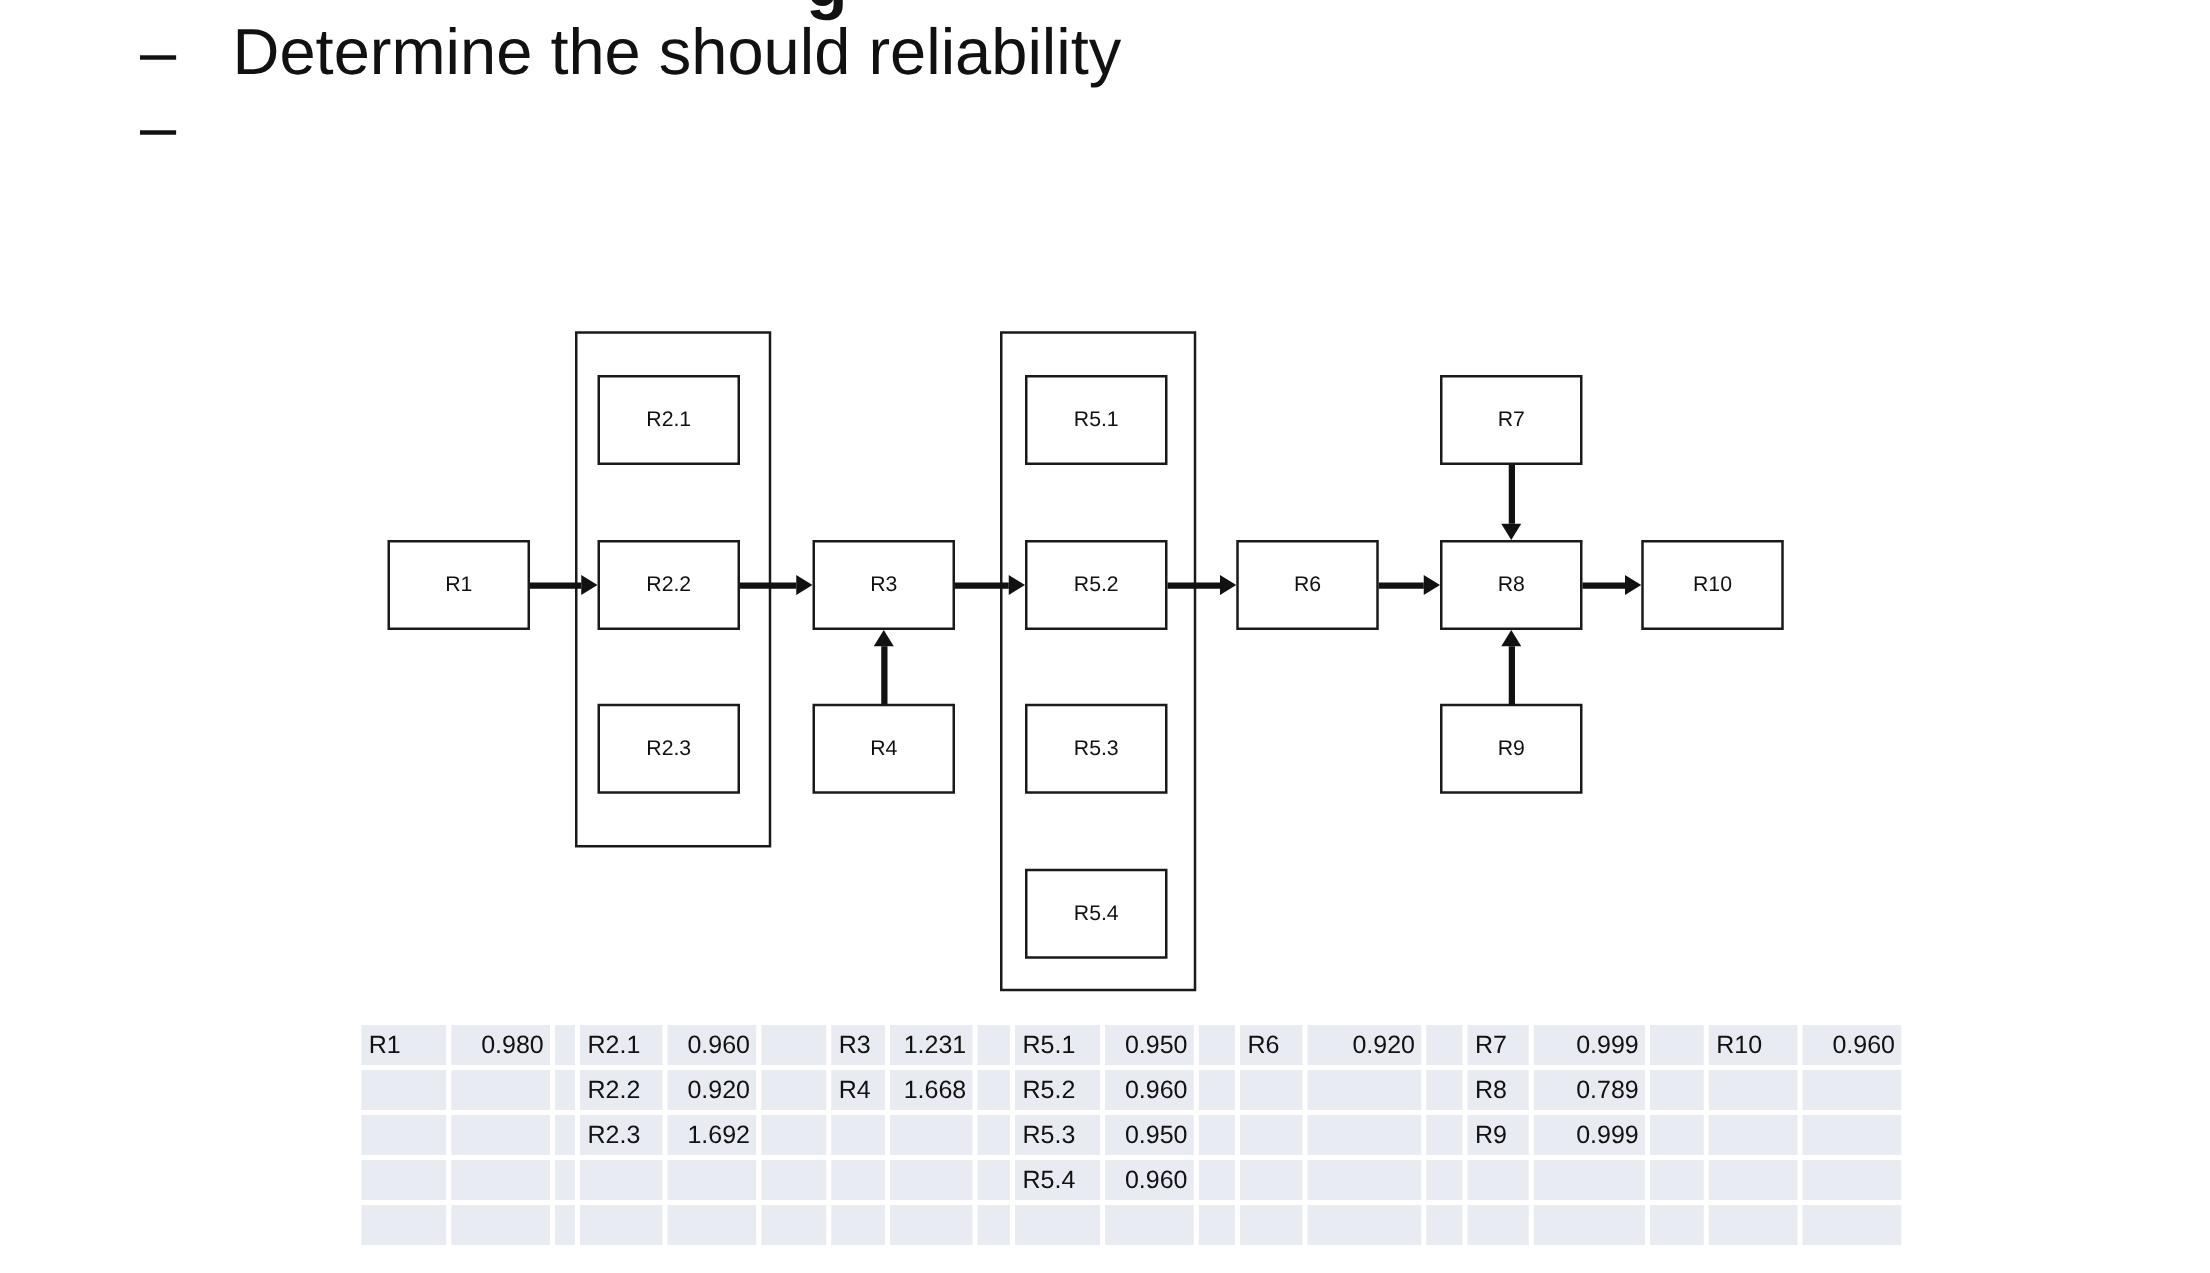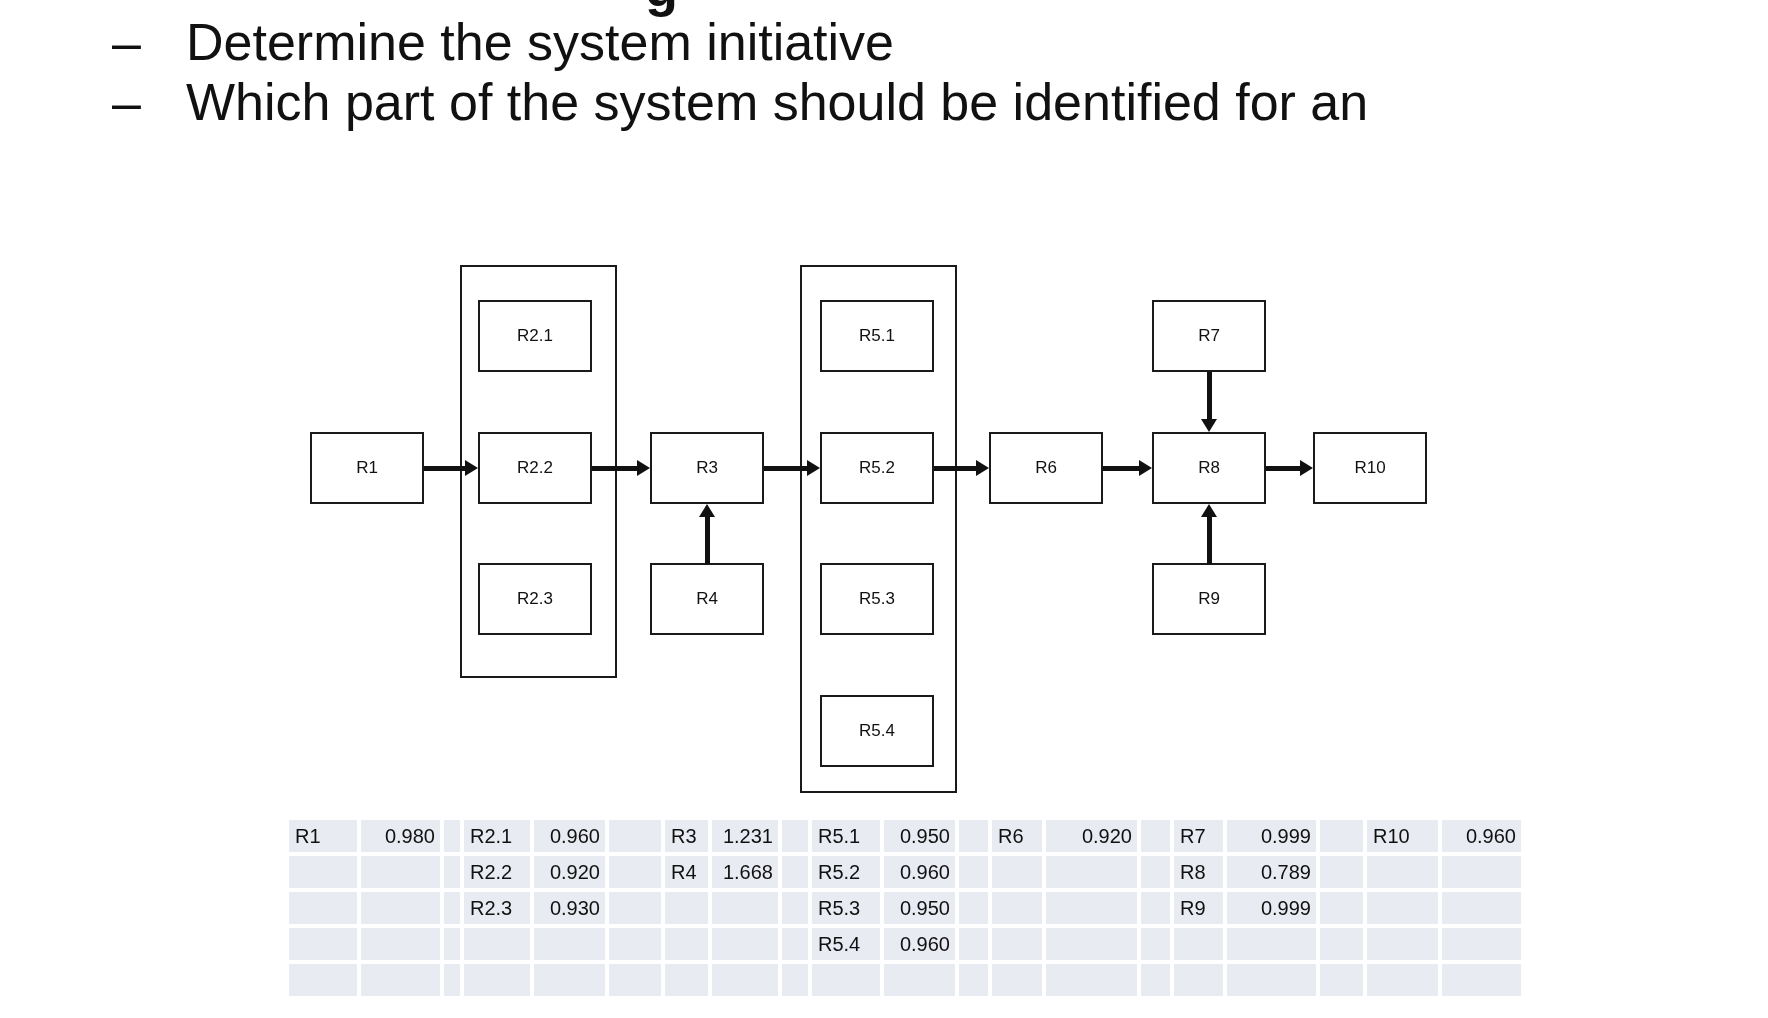--- a/index.html
+++ b/index.html
@@ -42,26 +42,25 @@
 </head>
 <body>
 
 <div class="slide">
 
   <div class="clip-frag">g</div>
 
   <div class="bullets">
     <div class="bullet">
       <span class="dash">–</span>
-      <div class="btext">Determine the system initiative</div>
+      <div class="btext">Determine the should reliability</div>
     </div>
     <div class="bullet">
       <span class="dash">–</span>
       <div class="btext">
-        <div>Which part of the system should be identified for an</div>
       </div>
     </div>
   </div>
 
   <div class="diagram">
 
     <div class="group" style="left:460px;top:265px;width:157px;height:413px"></div>
     <div class="group" style="left:800px;top:265px;width:157px;height:528px"></div>
 
     <div class="block" style="left:310px;top:432px">R1</div>
@@ -157,21 +156,21 @@
       <div class="cell lab" style="background: rgb(233, 235, 242);"></div>
       <div class="cell lab" style="background: rgb(233, 235, 242);">R8</div>
       <div class="cell val" style="background: rgb(233, 235, 242);">0.789</div>
       <div class="cell lab" style="background: rgb(233, 235, 242);"></div>
       <div class="cell lab" style="background: rgb(233, 235, 242);"></div>
       <div class="cell val" style="background: rgb(233, 235, 242);"></div>
       <div class="cell lab" style="background: rgb(233, 235, 242);"></div>
       <div class="cell val" style="background: rgb(233, 235, 242);"></div>
       <div class="cell lab" style="background: rgb(233, 235, 242);"></div>
       <div class="cell lab" style="background: rgb(233, 235, 242);">R2.3</div>
-      <div class="cell val" style="background: rgb(233, 235, 242);">0.930</div>
+      <div class="cell val" style="background: rgb(233, 235, 242);">1.692</div>
       <div class="cell lab" style="background: rgb(233, 235, 242);"></div>
       <div class="cell lab" style="background: rgb(233, 235, 242);"></div>
       <div class="cell val" style="background: rgb(233, 235, 242);"></div>
       <div class="cell lab" style="background: rgb(233, 235, 242);"></div>
       <div class="cell lab" style="background: rgb(233, 235, 242);">R5.3</div>
       <div class="cell val" style="background: rgb(233, 235, 242);">0.950</div>
       <div class="cell lab" style="background: rgb(233, 235, 242);"></div>
       <div class="cell lab" style="background: rgb(233, 235, 242);"></div>
       <div class="cell val" style="background: rgb(233, 235, 242);"></div>
       <div class="cell lab" style="background: rgb(233, 235, 242);"></div>

